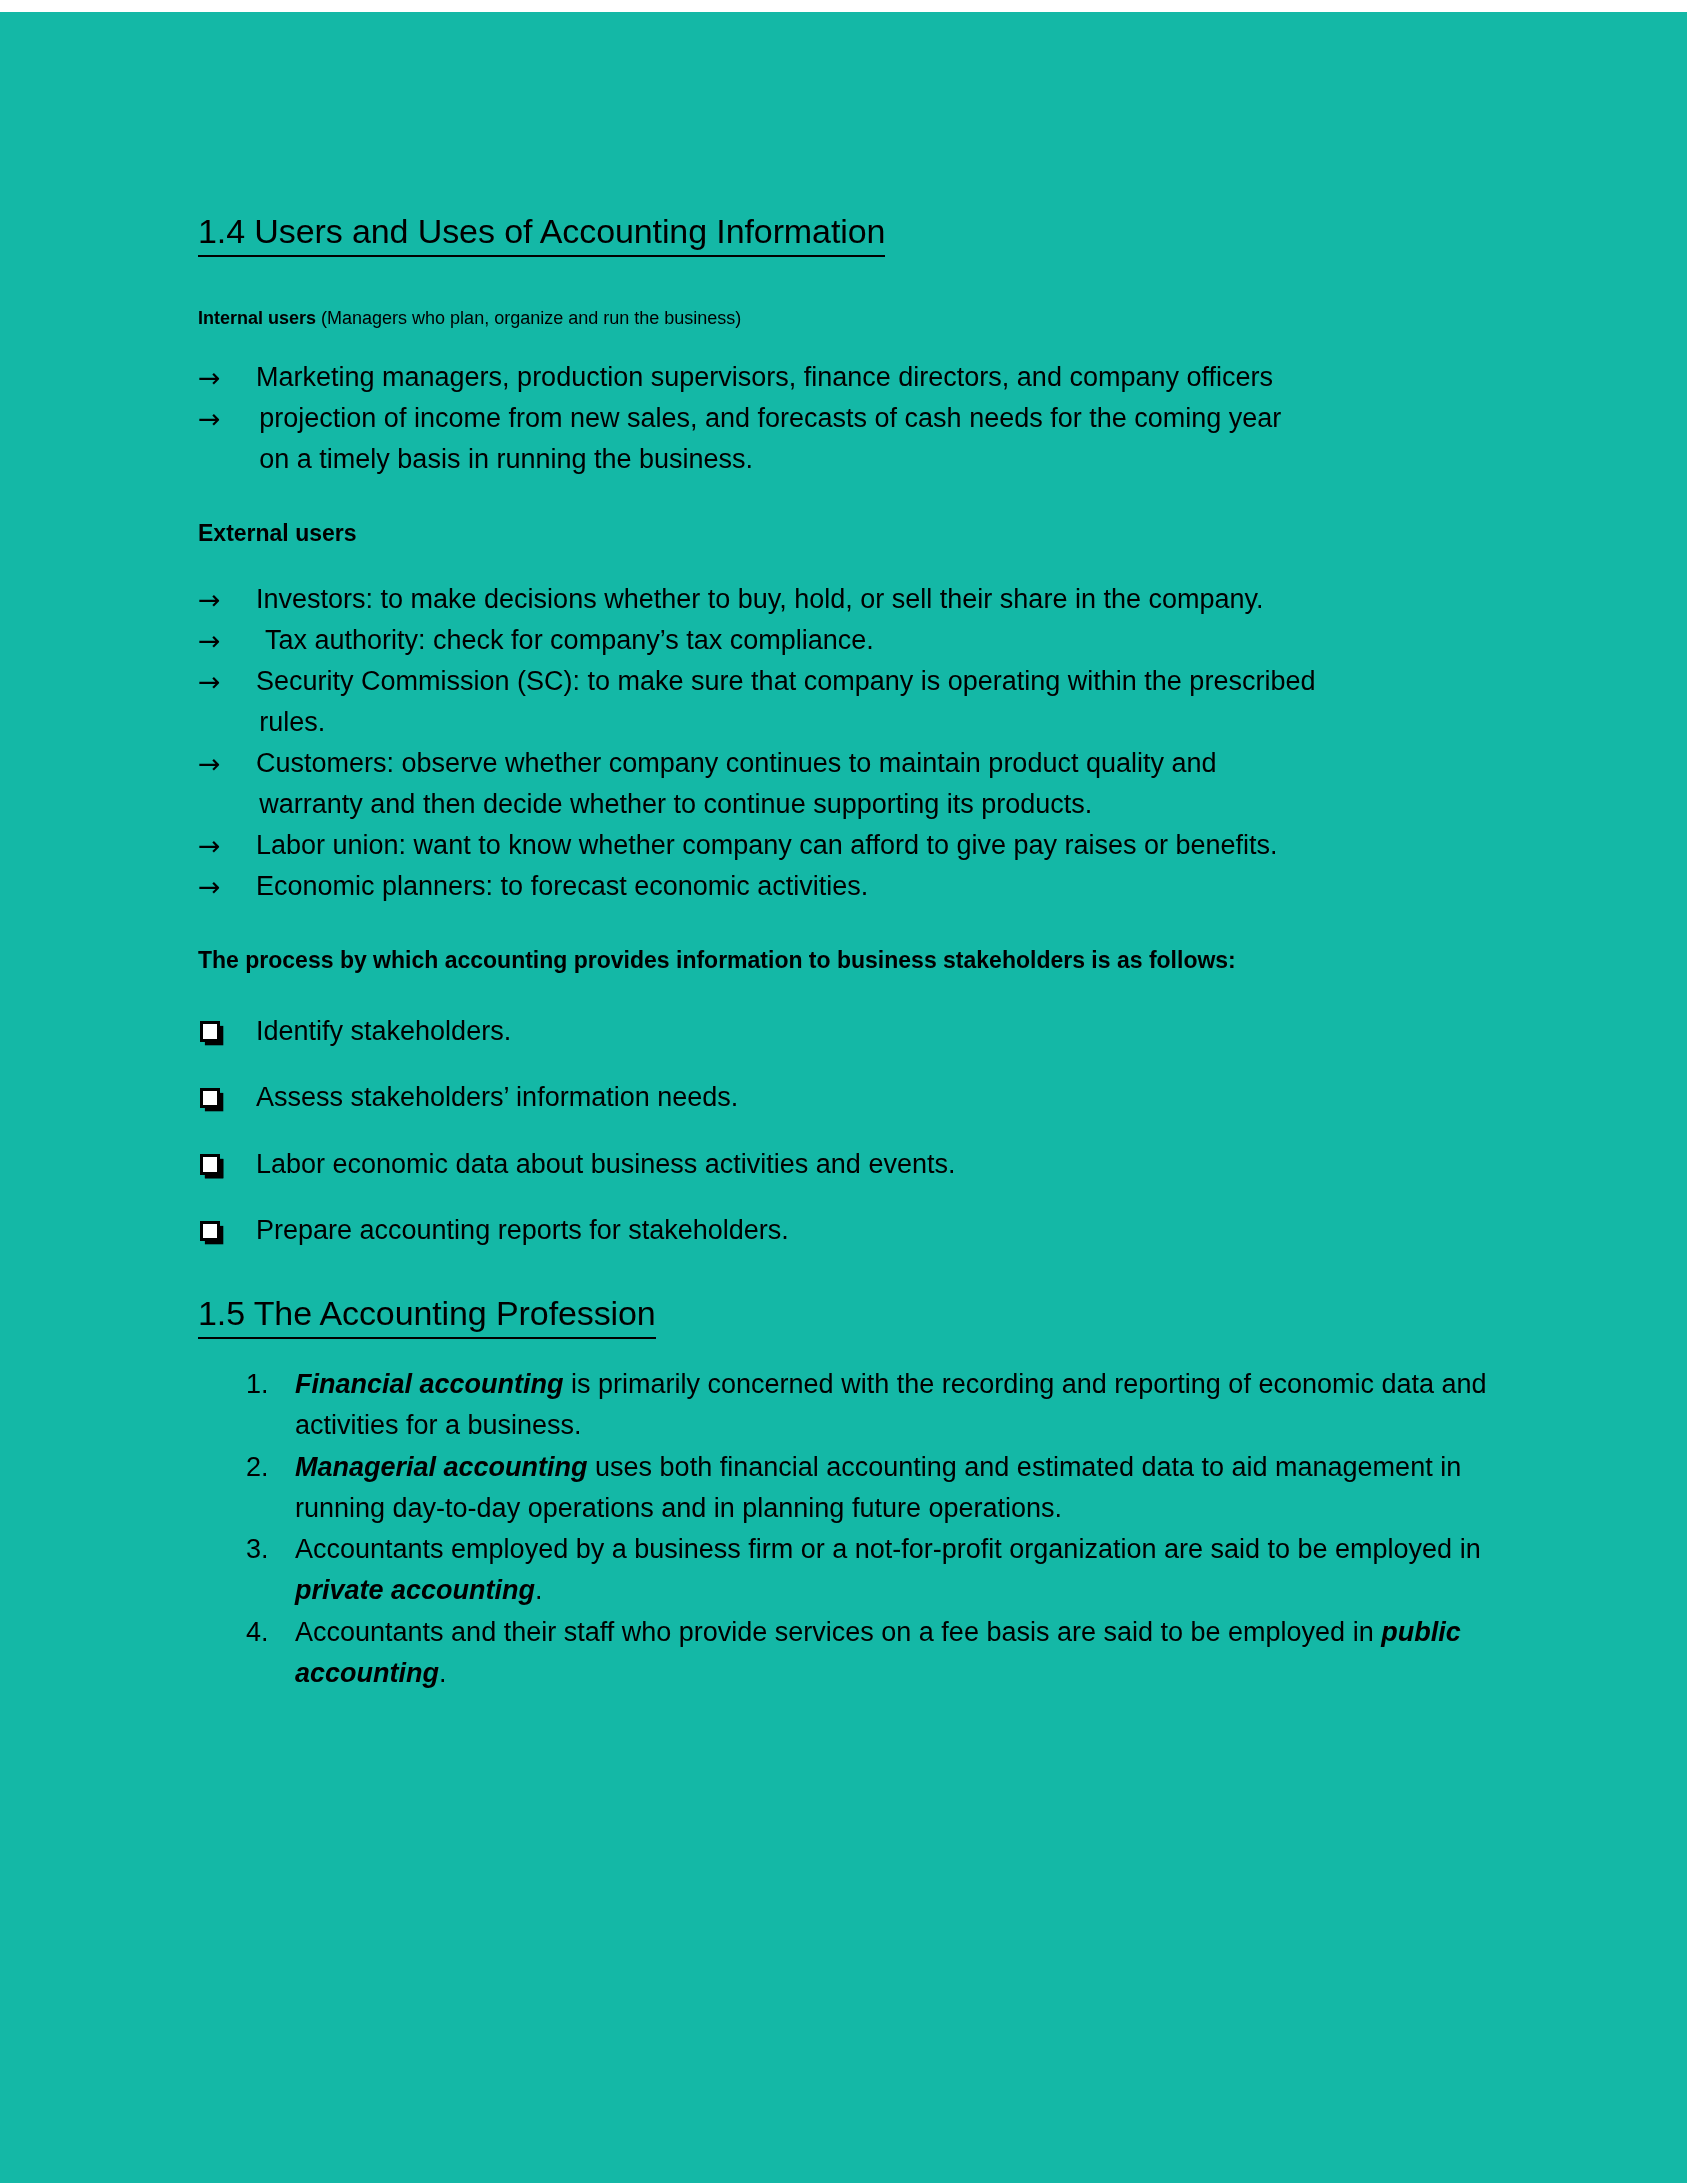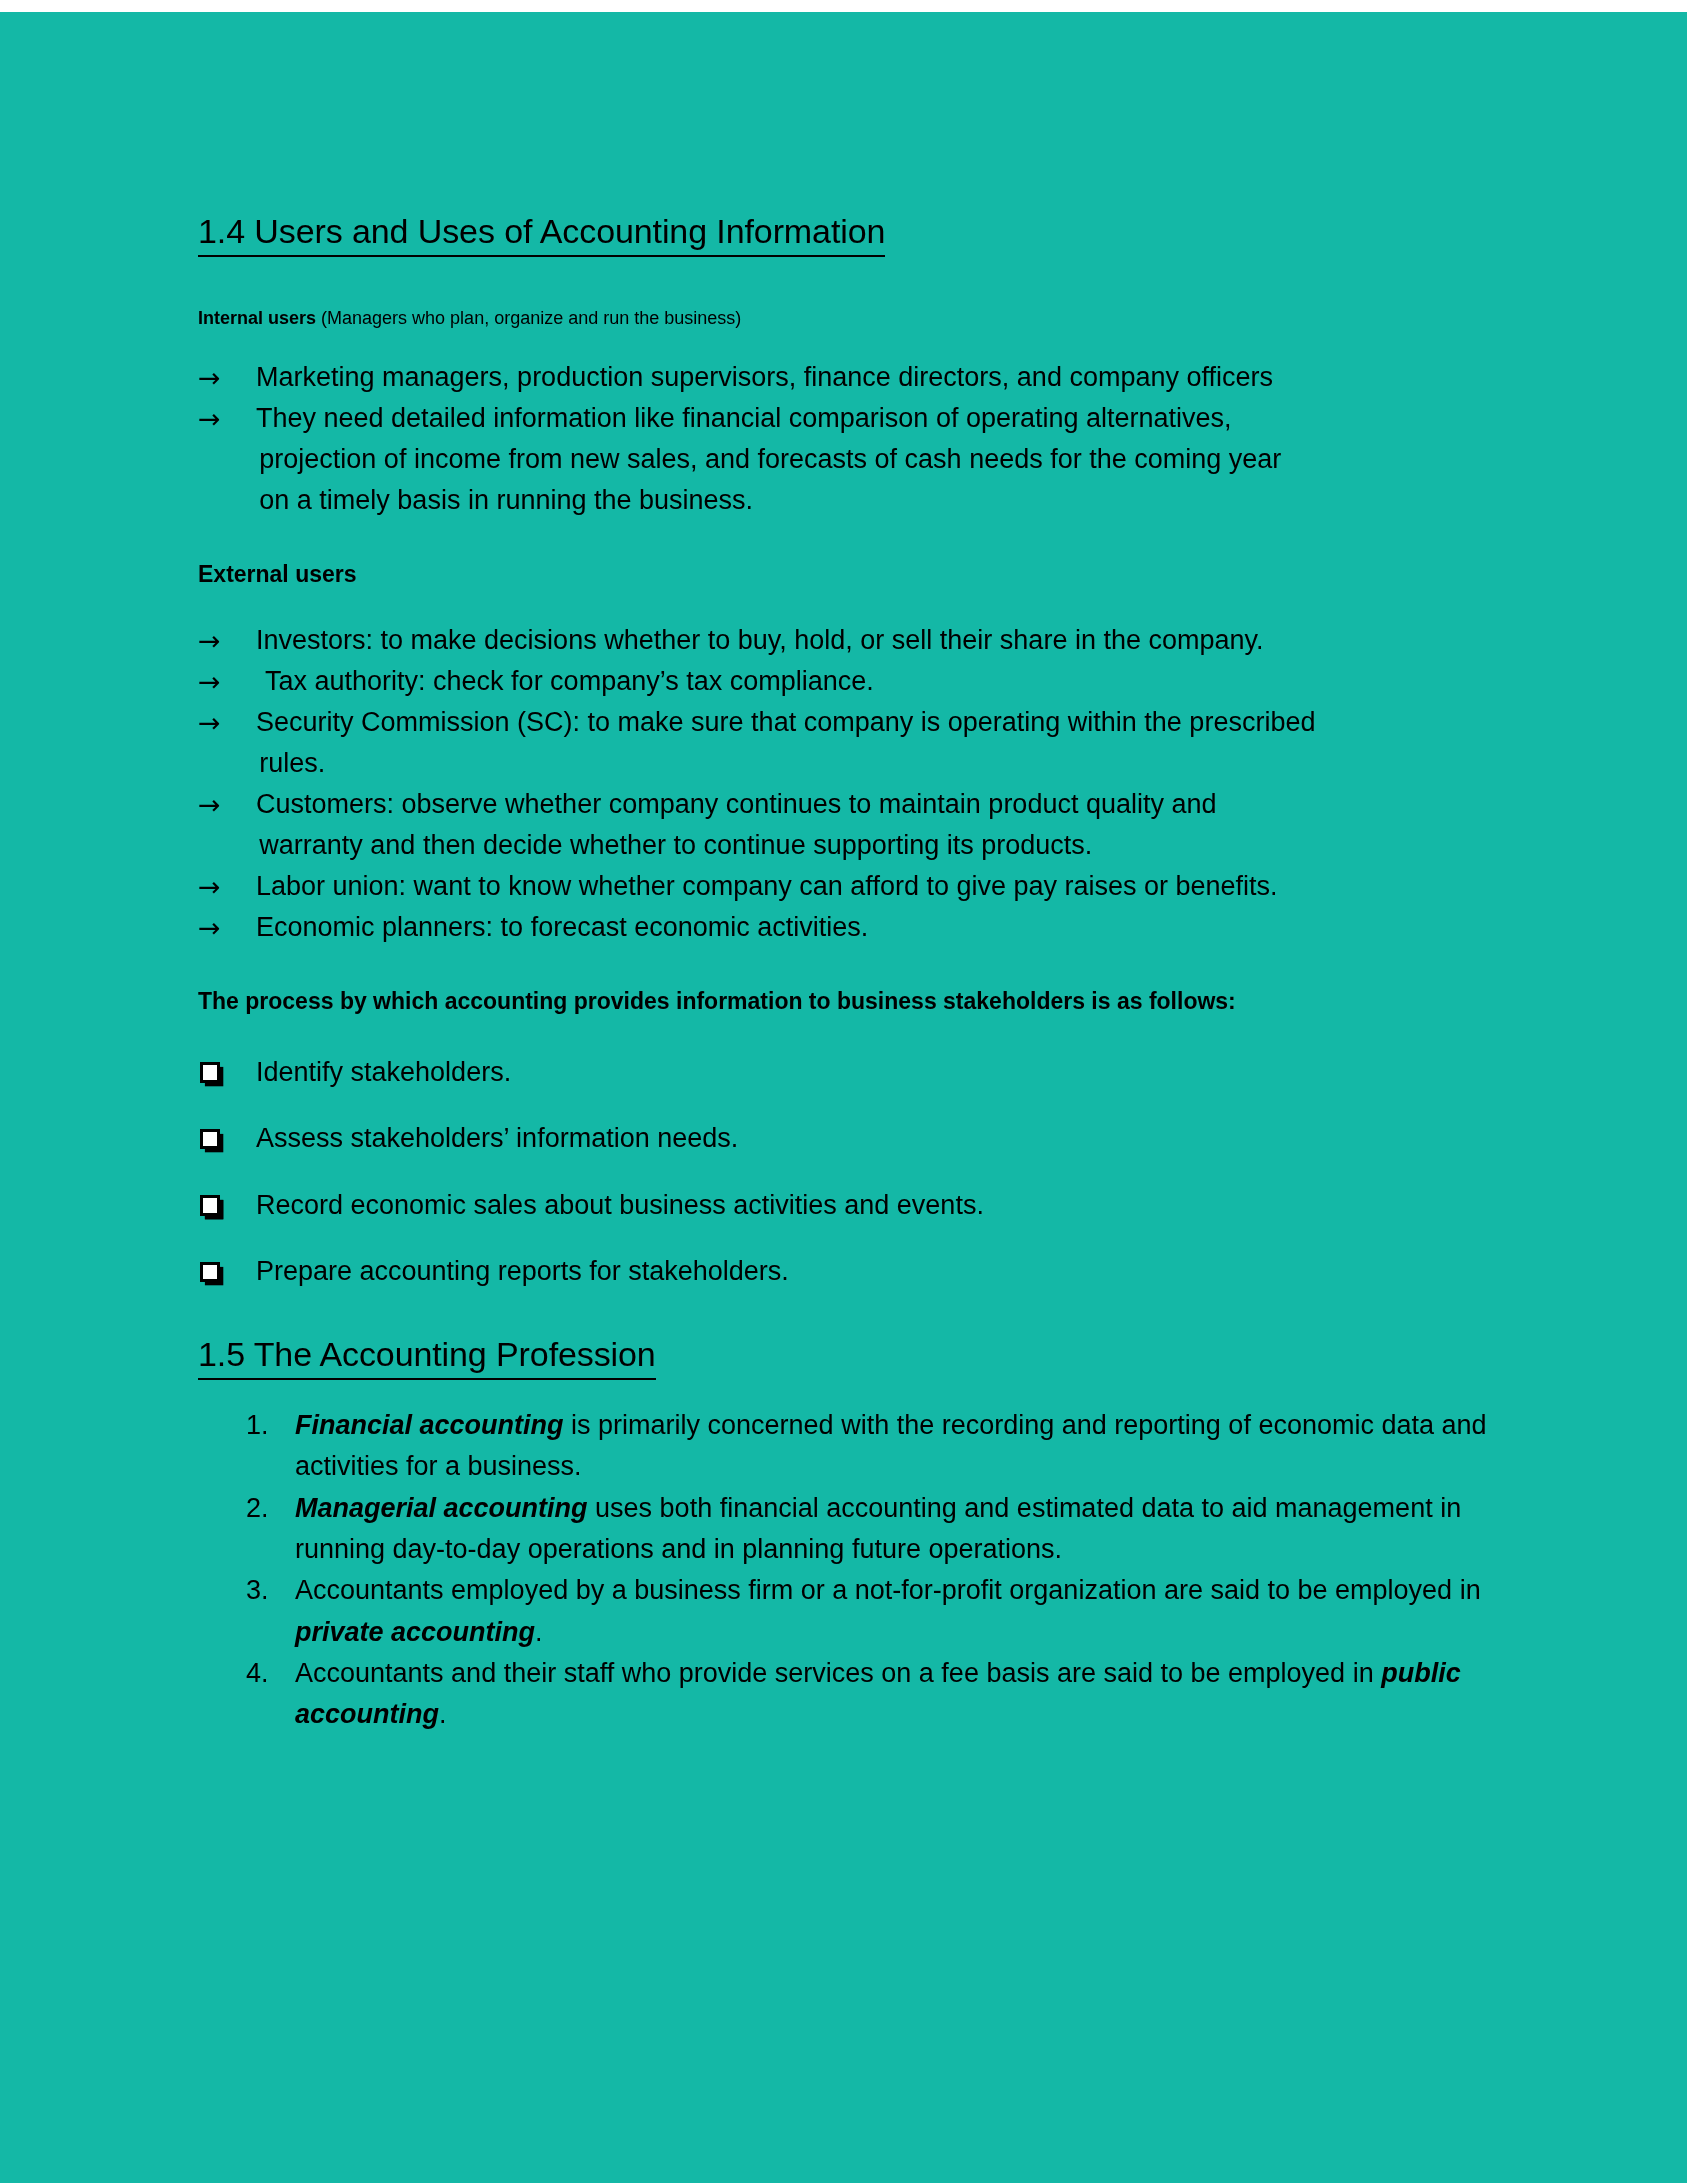--- a/index.html
+++ b/index.html
@@ -156,21 +156,20 @@
 
     <div class="sp-30"></div>
 
     <ul class="arrow-list">
       <li class="arrow-item">
         <span class="arrow-glyph">→</span>
         <span class="item-text">Marketing managers, production supervisors, finance directors, and company officers</span>
       </li>
       <li class="arrow-item">
         <span class="arrow-glyph">→</span>
-        <span class="item-text">They need detailed information like financial comparison of operating alternatives,</span>
         <span class="cont-indent">projection of income from new sales, and forecasts of cash needs for the coming year</span>
         <span class="cont-indent">on a timely basis in running the business.</span>
       </li>
     </ul>
 
     <div class="sp-44"></div>
 
     <p class="bold-lead">External users</p>
 
     <div class="sp-34"></div>
@@ -217,21 +216,21 @@
       </li>
       <li class="check-item">
         <span class="checkbox-glyph"></span>
         <span>Assess stakeholders’ information needs.</span>
       </li>
       <li class="check-item">
         <span class="checkbox-glyph"></span>
       </li>
       <li class="check-item">
         <span class="checkbox-glyph"></span>
-        <span>Record economic sales about business activities and events.</span>
+        <span>Labor economic data about business activities and events.</span>
       </li>
       <li class="check-item">
         <span class="checkbox-glyph"></span>
         <span>Prepare accounting reports for stakeholders.</span>
       </li>
     </ul>
 
     <div class="sp-50"></div>
 
     <h1 class="section-heading">

